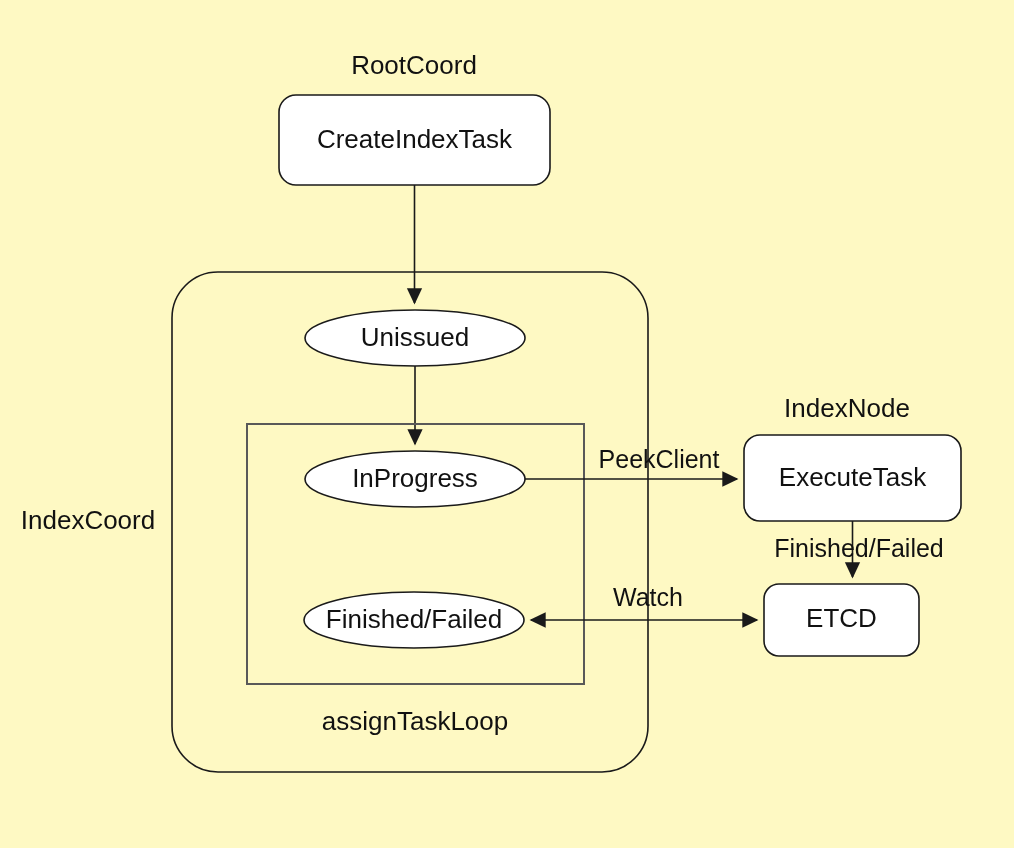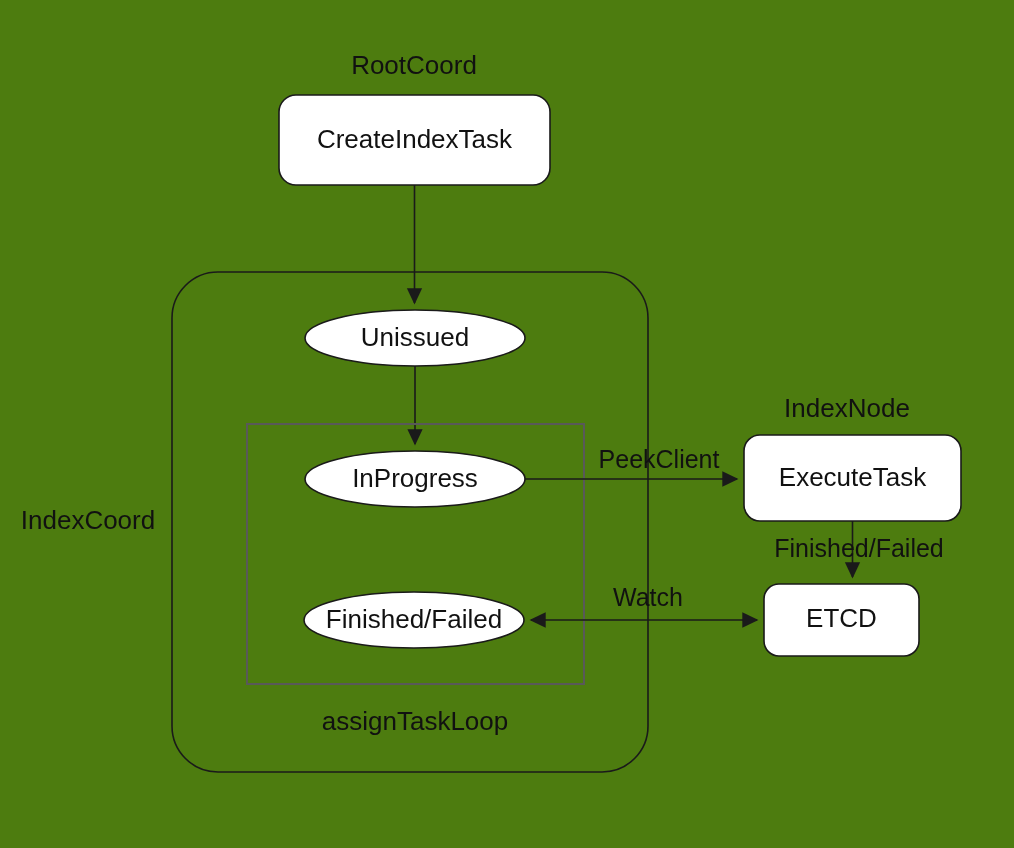--- a/index.html
+++ b/index.html
@@ -10,21 +10,21 @@
   body {
     width: 1014px;
     height: 848px;
     font-family: "Liberation Sans", sans-serif;
     overflow: hidden;
   }
   #diagram-root {
     position: relative;
     width: 1014px;
     height: 848px;
-    background: #4d7c0f;
+    background: #fef9c3;
   }
   svg.diagram {
     display: block;
     width: 1014px;
     height: 848px;
   }
   .node-shape {
     fill: #ffffff;
     stroke: #1a1a1a;
     stroke-width: 1.6;

